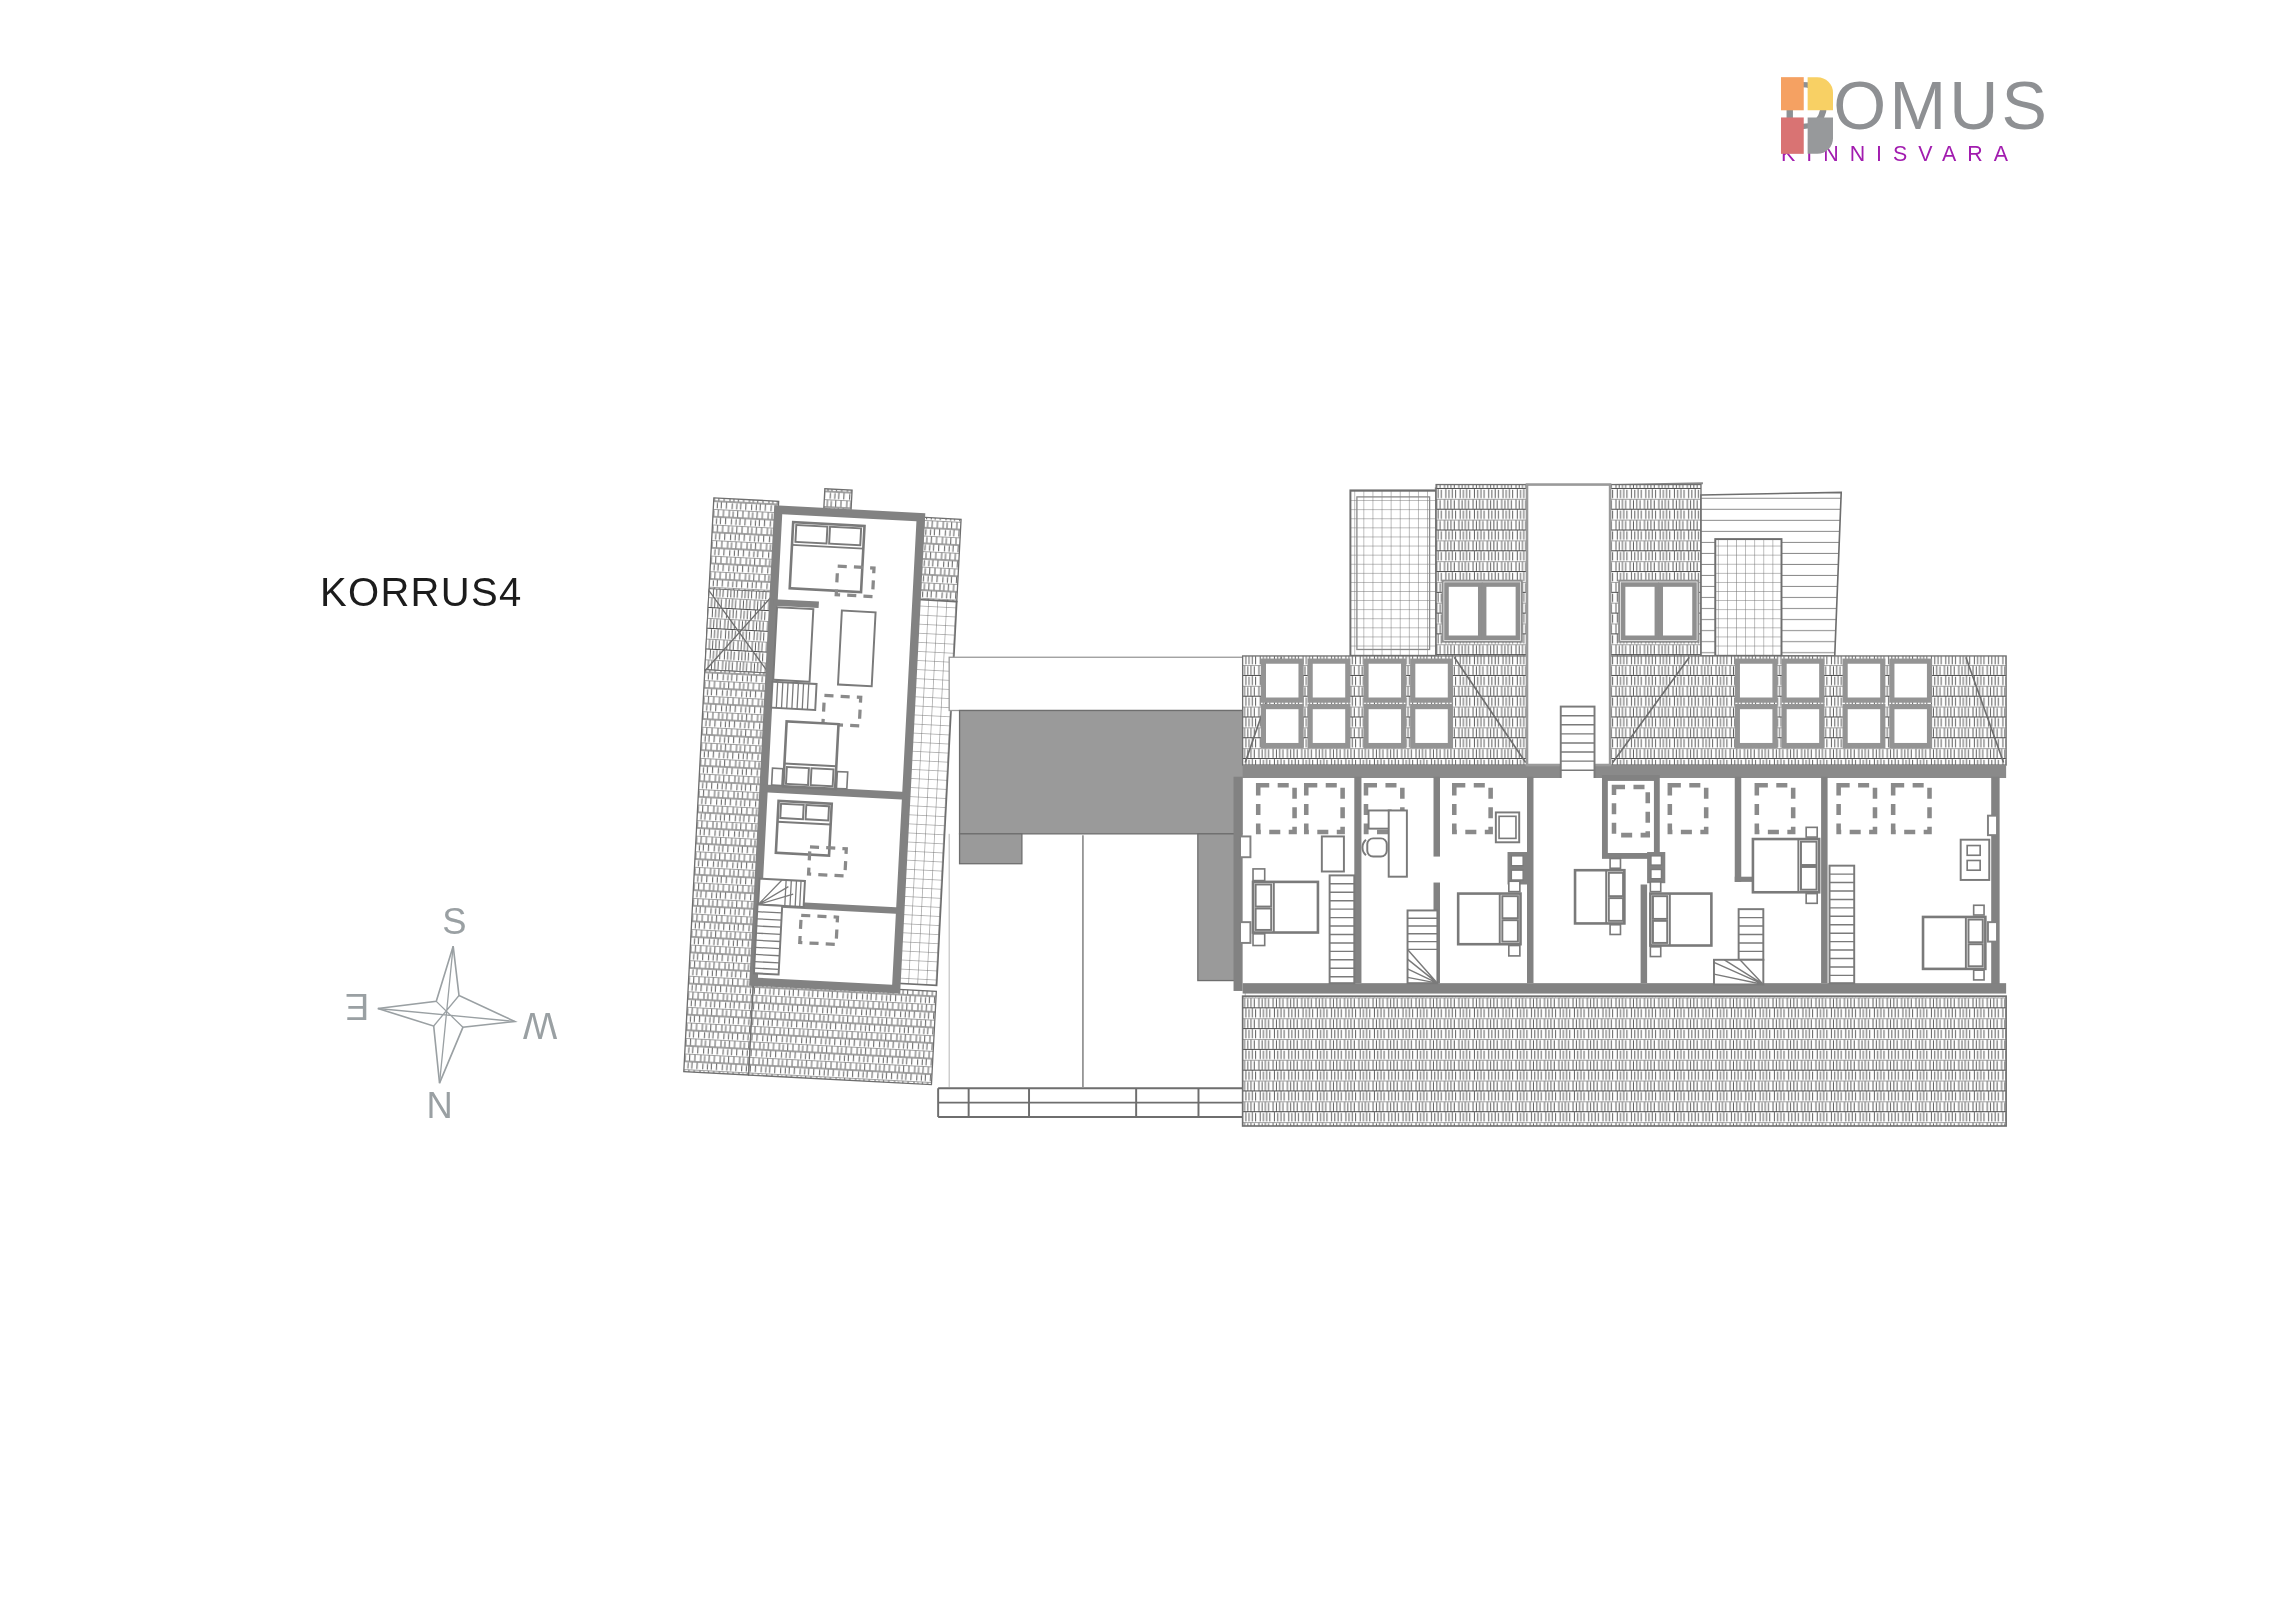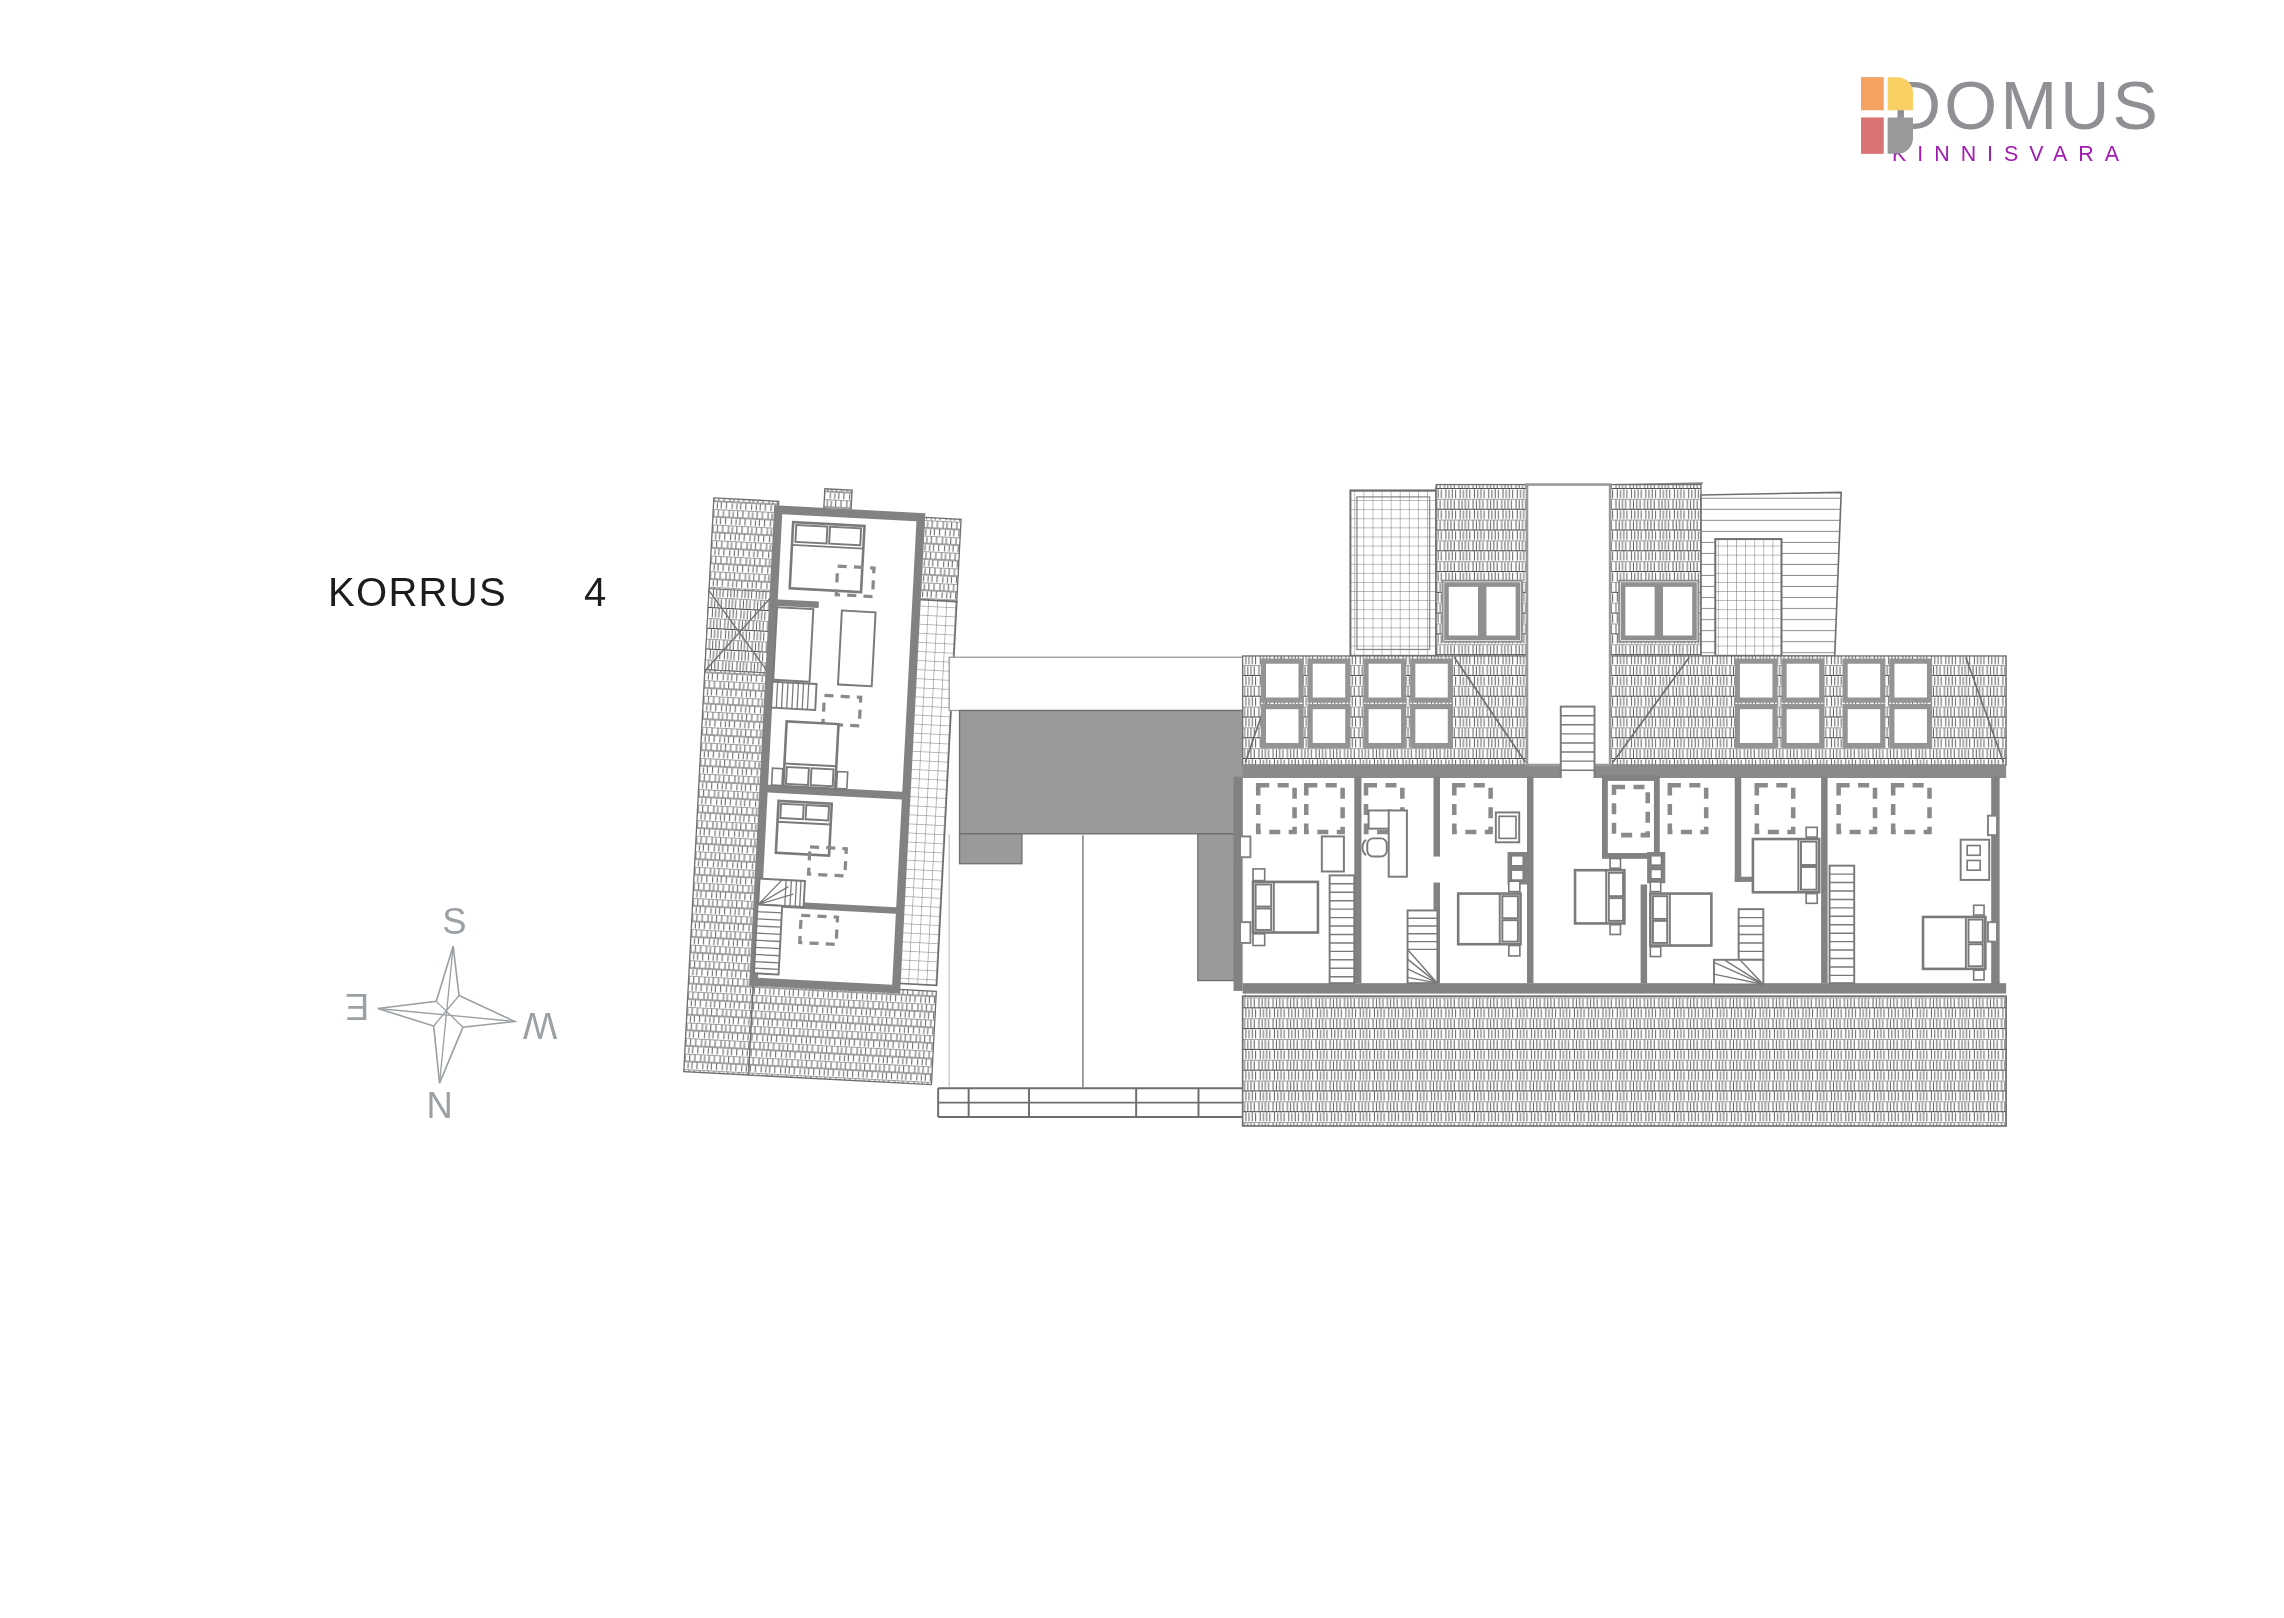--- a/index.html
+++ b/index.html
@@ -1,23 +1,23 @@
 <!DOCTYPE html>
 <html style="font-size:10.4px"><head>
 <meta charset="utf-8">
 <style>
   html,body{margin:0;padding:0;background:#ffffff;}
   .canvas{position:relative;width:2284px;height:1619px;background:#ffffff;overflow:hidden;
           font-family:"Liberation Sans", sans-serif;}
   svg{position:absolute;left:0;top:0;}
   
-  .floor-title{position:absolute;left:328px;top:570px;display:flex;align-items:baseline;gap:77px;
+  .floor-title{position:absolute;left:320px;top:570px;display:flex;align-items:baseline;
                font-size:40px;font-weight:300;letter-spacing:1.3px;color:#1c1c1c;}
   
-  .logo{position:absolute;left:1861px;top:77px;width:364px;padding-left:31px;}
+  .logo{position:absolute;left:1781px;top:77px;width:364px;}
   .logo-row{display:flex;align-items:flex-start;}
   .logo-icon{width:52px;height:77px;margin-right:14.3px;}
   .logo-texts{display:flex;flex-direction:column;}
   .logo-name{font-size:68px;line-height:56px;font-weight:300;letter-spacing:3.2px;color:#8e9093;}
   .logo-sub{margin-top:9px;font-size:21.4px;font-weight:400;letter-spacing:11px;color:#a21caf;}
 </style>
 </head>
 <body>
 
 <div class="canvas">

